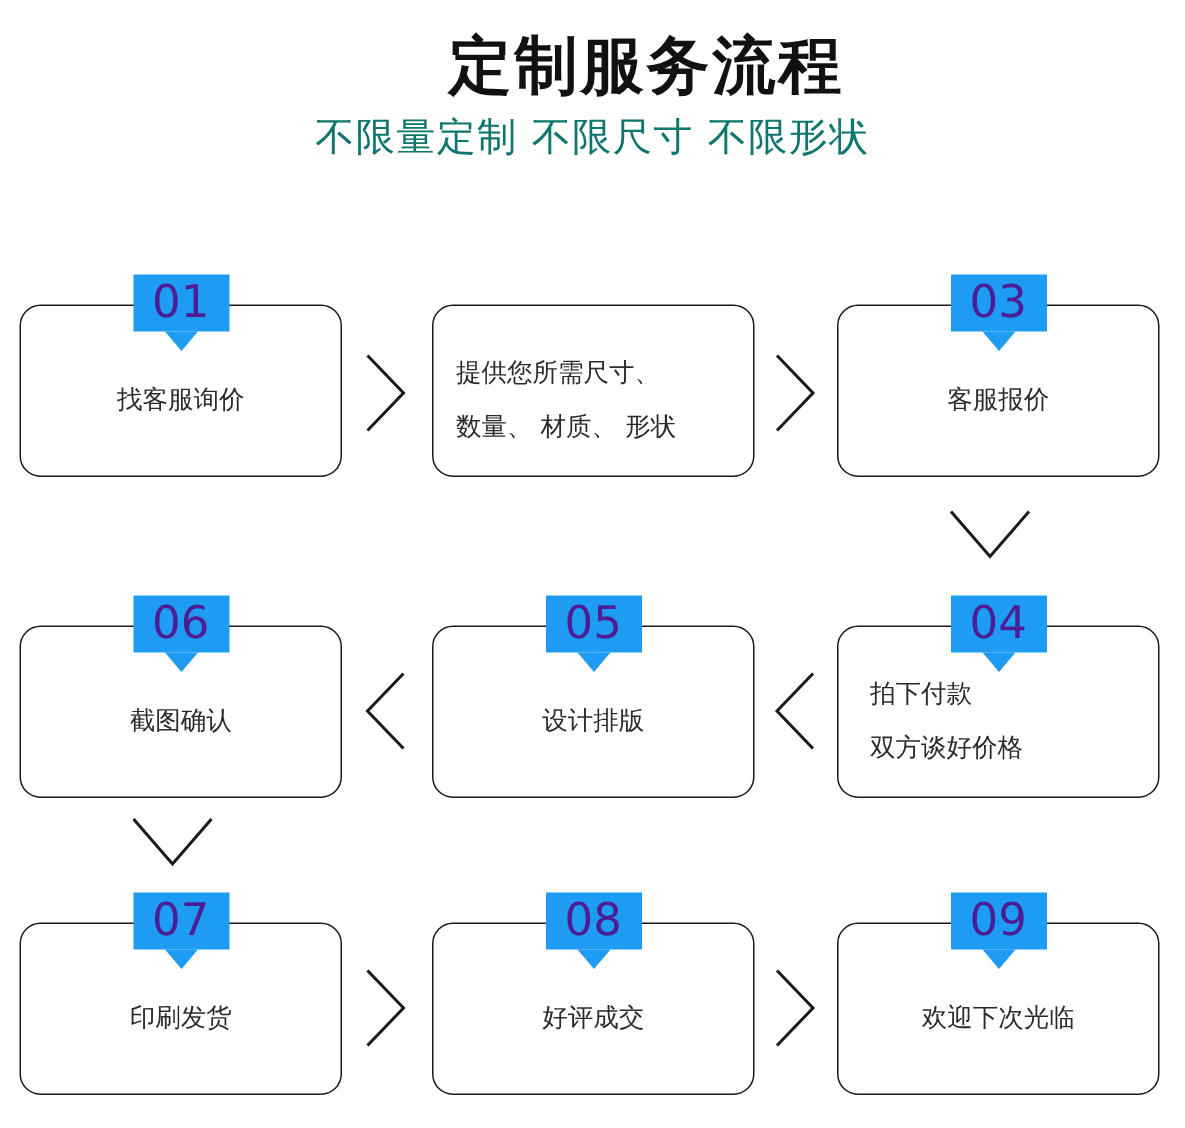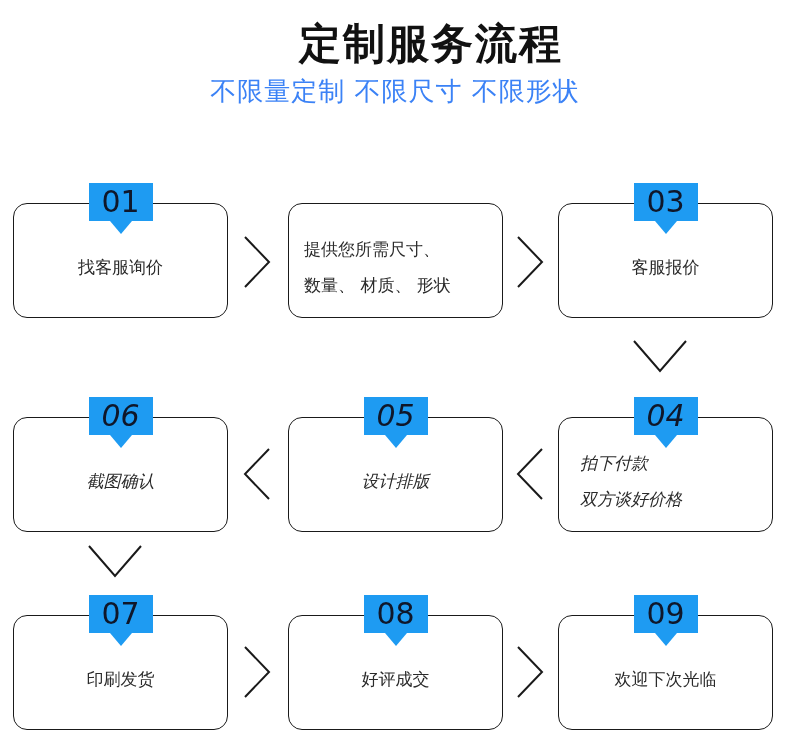--- a/index.html
+++ b/index.html
@@ -8,33 +8,33 @@
     position:relative; width:790px; height:752px;
     background:#ffffff; overflow:hidden;
   }
   .title {
     position:absolute; top:16px; left:0; width:100%;
     text-align:center; font-size:42px; font-weight:700;
     color:#111111; letter-spacing:2px;margin-left:36px;
   }
   .subtitle {
     position:absolute; top:74px; left:0; width:100%;
-    text-align:center; font-size:26px; color:#3b82f6; letter-spacing:1px;
+    text-align:center; font-size:26px; color:#0f766e; letter-spacing:1px;
   }
   .step-card {
     position:absolute; width:215px; height:115px;
     border:1.5px solid #1a1a1a; border-radius:14px;
     background:#ffffff; box-sizing:border-box;
   }
-  .r1 { top:203px; } .r2 { top:417px;font-style:italic; } .r3 { top:615px; }
+  .r1 { top:203px; } .r2 { top:417px; } .r3 { top:615px; }
   .c1 { left:13px; } .c2 { left:288px; } .c3 { left:558px; }
   .badge {
     position:absolute; top:-21px; left:50%; transform:translateX(-50%);
     width:64px; height:38px; background:#1e9bf2;
-    color:#0f172a; font-size:30px; line-height:38px; text-align:center;
+    color:#4c1d95; font-size:30px; line-height:38px; text-align:center;
   }
   .badge-tri {
     position:absolute; top:100%; left:50%; transform:translateX(-50%);
     width:0; height:0;
     border-left:11px solid transparent; border-right:11px solid transparent;
     border-top:13px solid #1e9bf2;
   }
   .step-text {
     position:absolute; left:0; right:0; top:0; bottom:0;
     display:flex; flex-direction:column; justify-content:center; align-items:center;

